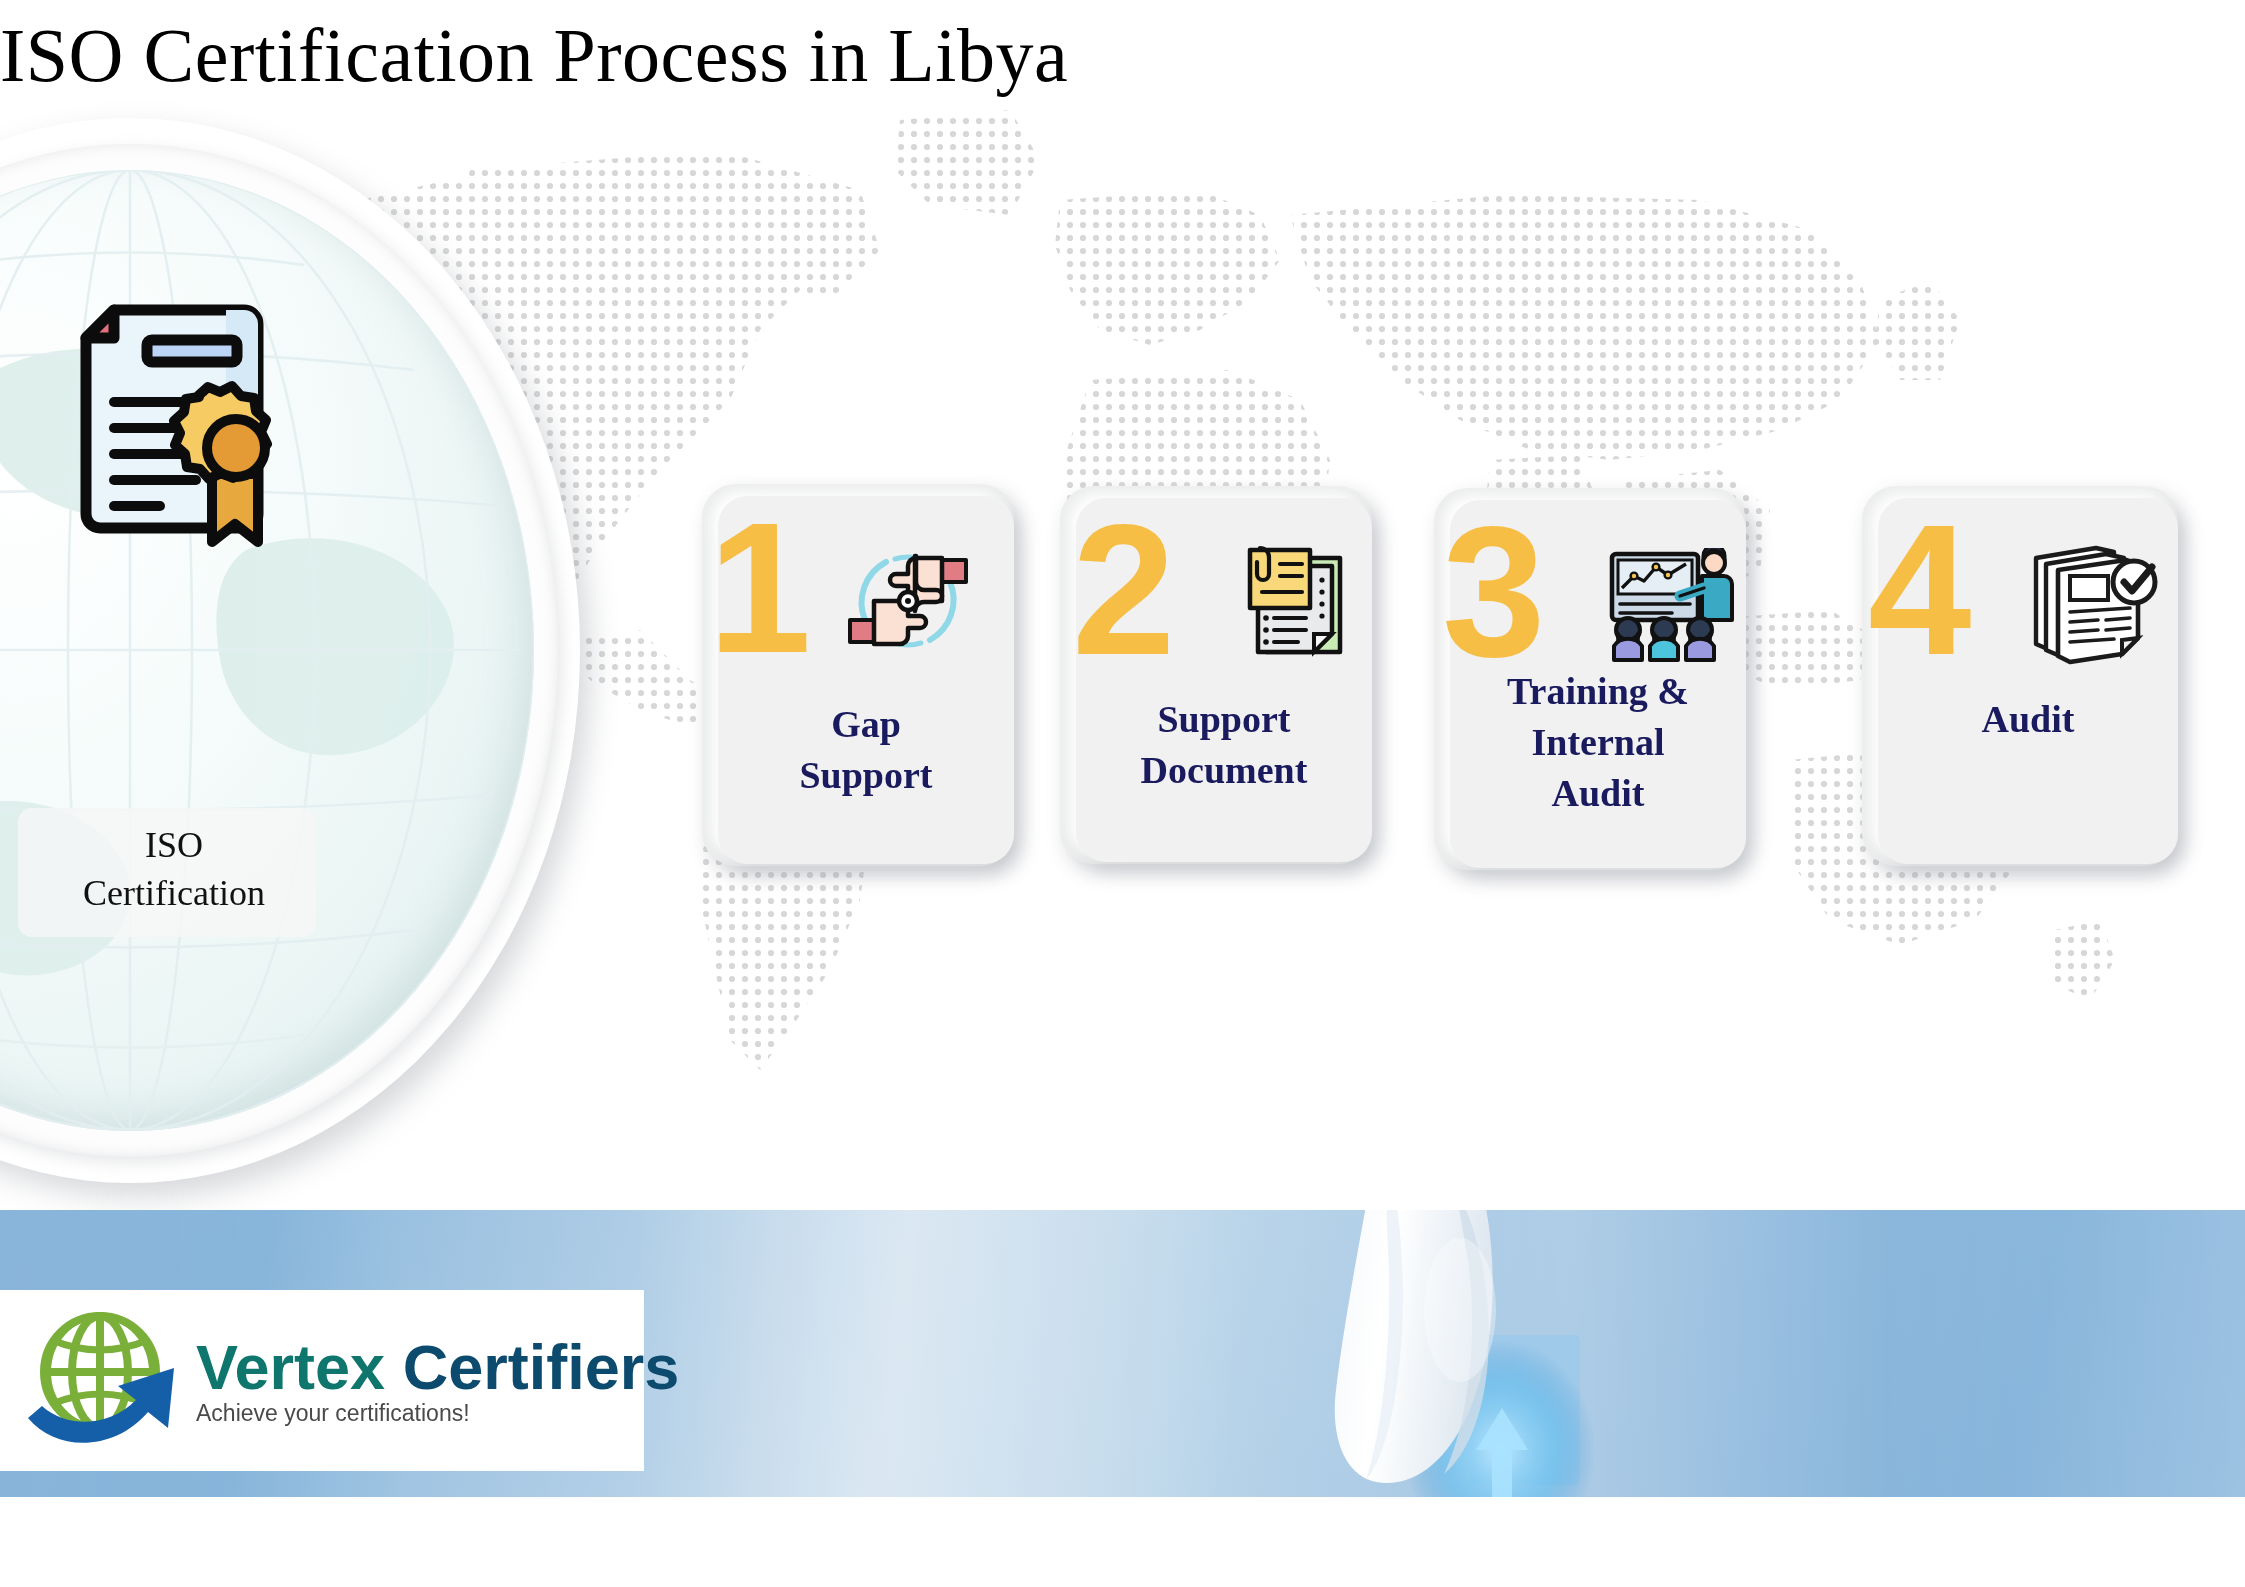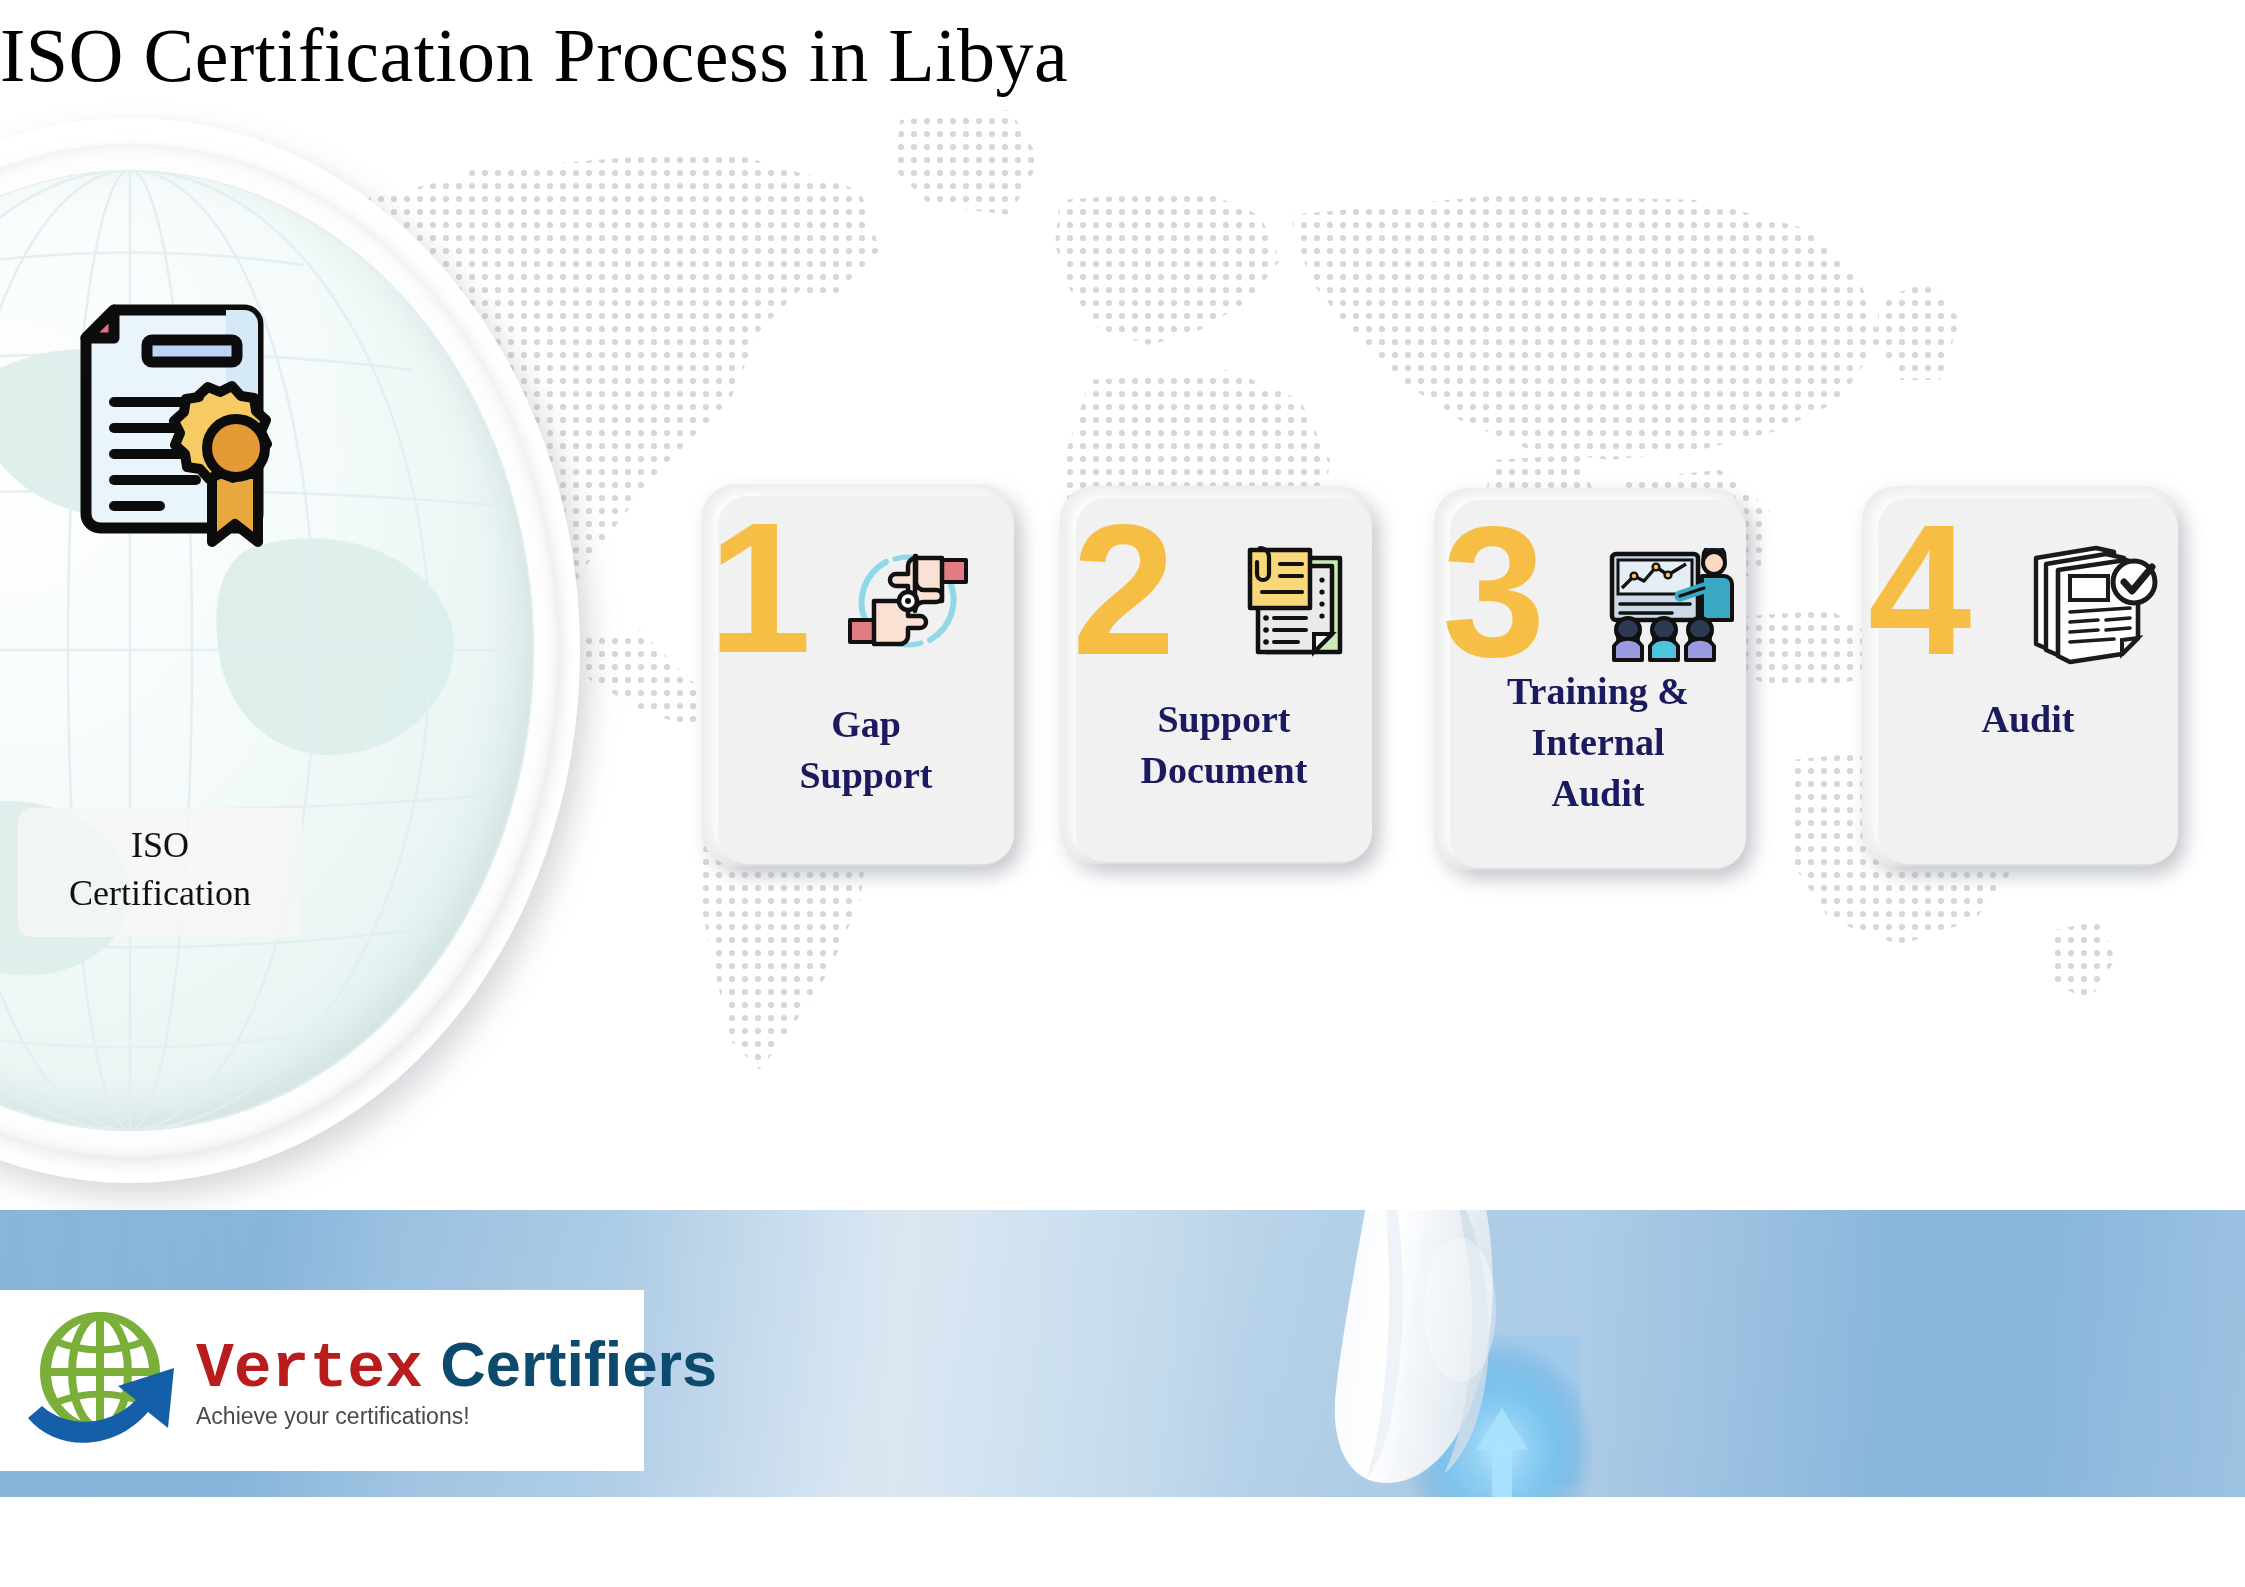--- a/index.html
+++ b/index.html
@@ -83,21 +83,21 @@
     top: 180px;
     width: 270px;
     height: 260px;
     z-index: 25;
   }
   #iso-label {
     position: absolute;
     left: 338px;
     top: 690px;
     width: 264px;
-    padding: 14px 10px 20px 10px;
+    padding: 14px 10px 20px 24px;
     border-radius: 14px;
     background: rgba(247,247,247,0.82);
     text-align: center;
     line-height: 1.32;
     font-size: 36px;
     color: #111111;
     z-index: 26;
     font-family: "Liberation Serif","DejaVu Serif",serif;
   }
 
@@ -201,21 +201,21 @@
     flex: none;
   }
   #logo-text-wrap { flex: 1; padding-right: 10px; }
   .logo-line1 {
     font-size: 63px;
     font-weight: 700;
     line-height: 1.02;
     font-family: "Liberation Sans","DejaVu Sans",sans-serif;
     white-space: nowrap;
   }
-  .logo-brand { color: #b91c1c; font-family: Liberation Mono, monospace; }
+  .logo-brand { color: #0f766e; }
   .logo-brand2 { color: #0c4a6e; }
   .logo-tag {
     font-size: 23px;
     color: #4a4a4a;
     line-height: 1.1;
     margin-top: 2px;
     font-family: "Liberation Sans","DejaVu Sans",sans-serif;
     white-space: nowrap;
   }
 </style>

